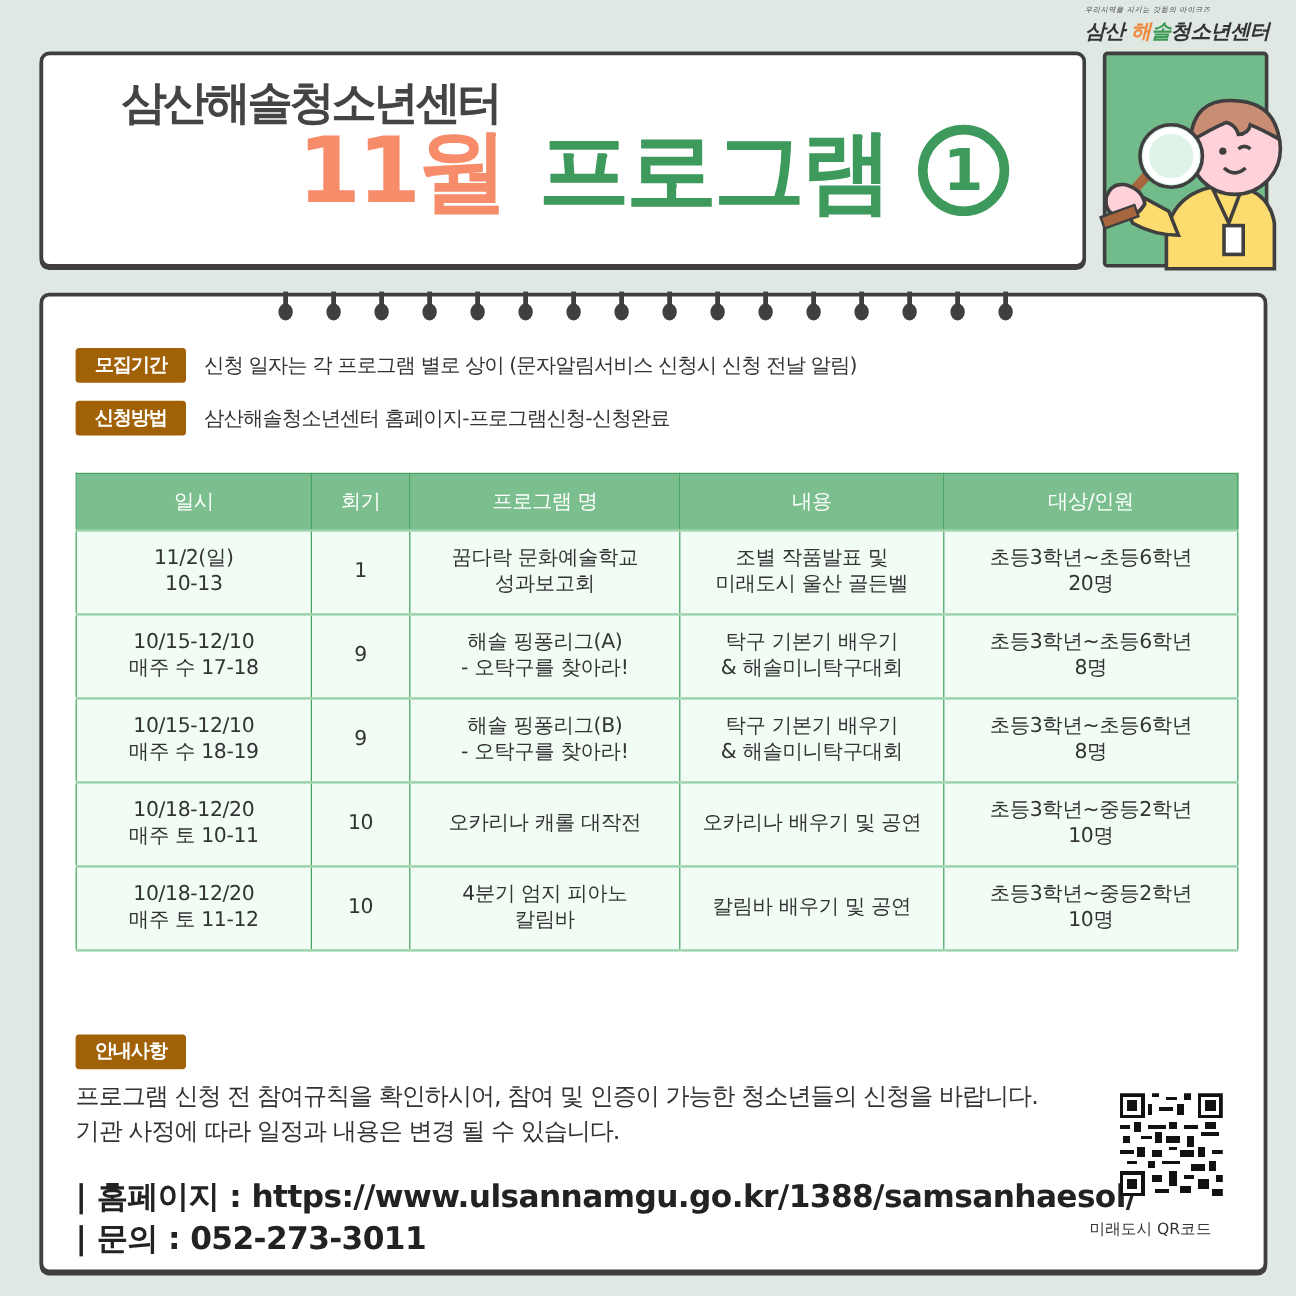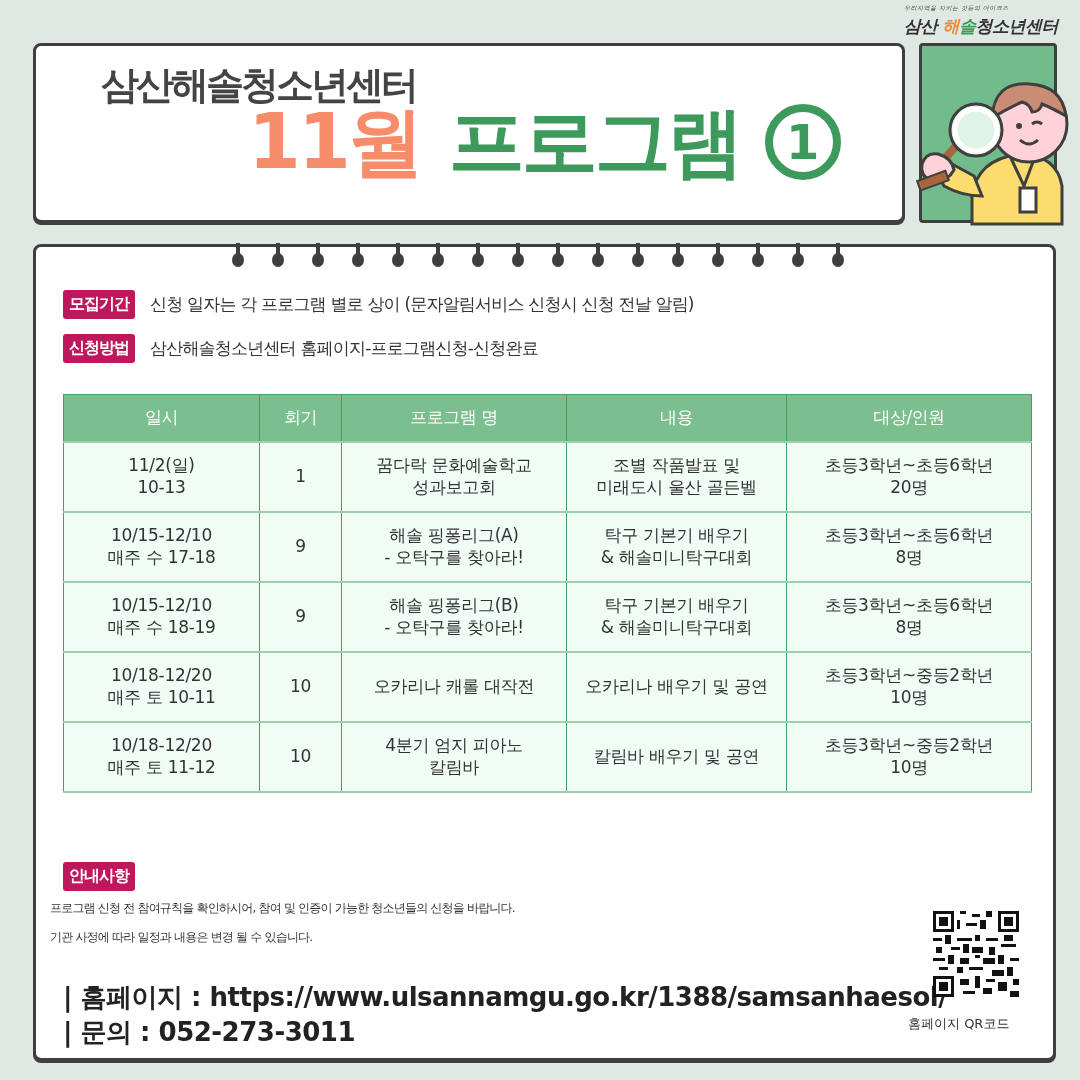--- a/index.html
+++ b/index.html
@@ -58,43 +58,43 @@
   .pin { position: absolute; width: 4px; height: 14px; background: #3f3f3f; }
   .pin::after {
     content: ""; position: absolute; left: -4px; top: 10px;
     width: 12px; height: 14px; border-radius: 50%; background: #3f3f3f;
   }
 
   .info-row {
     position: absolute; left: 27px; display: flex; align-items: center;
   }
   .badge {
-    background: #be185d; color: #fff; font-weight: bold; font-size: 16px;
-    padding: 4px 6px; border-radius: 3px; letter-spacing: -1px;
+    background: #a16207; color: #fff; font-weight: bold; font-size: 16px;
+    padding: 4px 16px; border-radius: 3px; letter-spacing: -1px;
   }
   .info-text { margin-left: 15px; font-size: 17px; color: #333; letter-spacing: -0.8px; }
 
   
   .schedule {
     position: absolute; left: 27px; top: 122px; width: 968px;
     border-collapse: collapse; table-layout: fixed; margin-top: 25px;
   }
   .schedule th {
     background: #7cbf8e; color: #fff; font-weight: normal; font-size: 17px;
     height: 47px; border: 1.5px solid #43a05e; letter-spacing: -0.5px;
   }
   .schedule td {
     background: #f0fcf4; color: #333; font-size: 17px; text-align: center;
     height: 70px; border-left: 1.5px solid #43a05e; border-right: 1.5px solid #43a05e;
     border-top: 2px solid #9bd1ab; border-bottom: 2px solid #9bd1ab; line-height: 1.25;
     letter-spacing: -0.3px; white-space: pre-line;
   }
 
   .notice-badge { position: absolute; left: 27px; top: 615px; }
-  .notice-line { position: absolute; left: 14px; font-size: 12px; color: #333; letter-spacing: -0.8px; }
+  .notice-line { position: absolute; left: 27px; font-size: 20px; color: #333; letter-spacing: -0.8px; }
 
   .contact { position: absolute; left: 27px; font-size: 26px; font-weight: bold; color: #222; letter-spacing: -0.5px; }
 
   .qr { position: absolute; left: 897px; top: 664px; width: 86px; height: 86px; }
   .qr-label { position: absolute; left: 872px; top: 768px; font-size: 13px; color: #333; }
 </style>
 </head>
 <body>
 
 <div class="logo">
@@ -293,14 +293,14 @@
       <rect x="9" y="23" width="3" height="2"></rect>
         <rect x="14" y="22" width="2" height="4"></rect>
         <rect x="18" y="23" width="3" height="1"></rect>
       <rect x="22" y="24" width="3" height="3"></rect>
         <rect x="27" y="23" width="2" height="2"></rect>
         <rect x="10" y="27" width="4" height="1"></rect>
       <rect x="17" y="26" width="3" height="2"></rect>
         <rect x="26" y="27" width="3" height="2"></rect>
     </g>
   </svg>
-  <div class="qr-label">홈페이지 QR코드</div>
+  <div class="qr-label">미래도시 QR코드</div>
 </div>
 
 </body></html>

